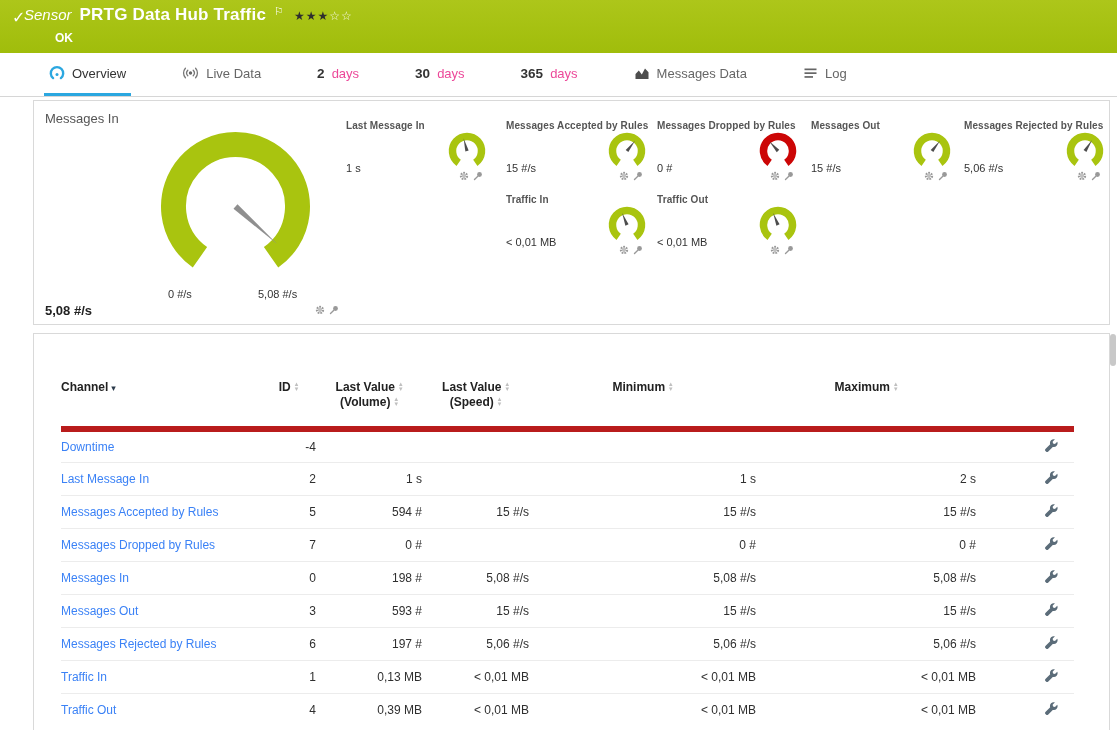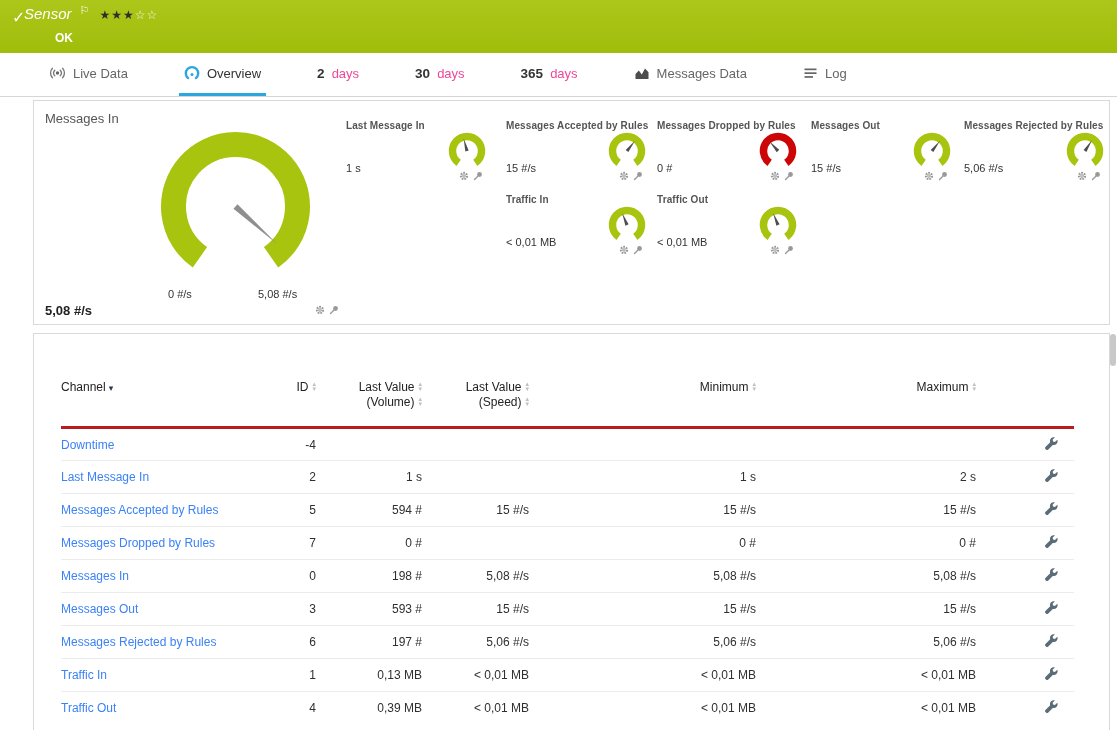--- a/index.html
+++ b/index.html
@@ -50,24 +50,24 @@
   #gauge-grid{position:absolute;left:0;top:0;right:0;bottom:0}
   .sg-cell{position:absolute;width:152px;height:70px}
   .sg-title{font-size:10px;color:#555;white-space:nowrap;font-weight:bold;letter-spacing:.1px}
   .sg-value{position:absolute;left:0;top:42px;font-size:11px;color:#333}
   .sg-svg{position:absolute;left:100px;top:10px}
   .sg-icons{position:absolute;left:113px;top:51px}
 
   
   #chan-table{border-collapse:collapse;margin:46px 0 0 27px;font-size:12px;color:#333;
     table-layout:fixed;width:1013px}
-  #chan-table th{font-weight:normal;color:#222;vertical-align:top;padding:0 0 16px 0;
-    border-bottom:3px solid #b91c1c}
+  #chan-table th{font-weight:bold;color:#222;vertical-align:top;padding:0 0 16px 0;
+    border-bottom:6px solid #b91c1c}
   .hline{display:block;line-height:15px;white-space:nowrap}
-  th.num .hline{text-align:right}
+  th.num .hline{}
   th.col-channel{text-align:left}
   th{cursor:pointer}
   .caret{font-size:9px;color:#2b3a4a;margin-left:3px}
   .sort{display:inline-flex;flex-direction:column;vertical-align:middle;margin-left:4px;
     color:#bfbfbf;font-size:7px;line-height:4.5px;position:relative;top:-1px}
   #chan-table td{height:33px;border-top:1px solid #ececec;overflow:hidden;white-space:nowrap}
   #chan-table tbody tr:first-child td{border-top:none}
   td.num{text-align:right;color:#2f2f2f}
   td.c-channel{color:#3b82f6}
   td.act{text-align:right;padding-right:16px}
@@ -76,44 +76,45 @@
   #scrollbar-thumb{position:absolute;right:1px;top:334px;width:6px;height:32px;
     background:#c8c8c8;border-radius:3px;cursor:pointer}
 </style>
 </head>
 <body>
 
 <div class="topbar">
   <span class="chk">✓</span>
   <div class="t1">
     <span class="kind">Sensor</span>
+    <span class="title">PRTG Data Hub Traffic</span>
     <span class="flag">⚐</span>
     <span class="stars"><span class="sf">★★★</span><span class="se">☆☆</span></span>
   </div>
   <div class="status">OK</div>
 </div>
 
 <div class="tabbar" id="tabbar">
-    <div class="tab">
-      <span class="ticon">
-        <svg width="17" height="16" viewBox="0 0 17 16">
-          <circle cx="8.5" cy="8" r="1.7" fill="#666"></circle>
-          <path d="M5.8 5.3a3.9 3.9 0 0 0 0 5.4 M3.4 3.2a7.2 7.2 0 0 0 0 9.6 M11.2 5.3a3.9 3.9 0 0 1 0 5.4 M13.6 3.2a7.2 7.2 0 0 1 0 9.6" fill="none" stroke="#777" stroke-width="1.3" stroke-linecap="round"></path>
-        </svg>
-      </span>
-      <span class="tlabel">Live Data</span>
-    </div>
     <div class="tab active">
       <span class="ticon">
         <svg width="16" height="16" viewBox="0 0 16 16">
           <path d="M4.1 13.1 A6.2 6.2 0 1 1 11.9 13.1" fill="none" stroke="#2ba7e0" stroke-width="2.4" stroke-linecap="round"></path>
           <circle cx="8" cy="9.4" r="1.5" fill="#2ba7e0"></circle>
         </svg>
       </span>
       <span class="tlabel">Overview</span>
+    </div>
+    <div class="tab">
+      <span class="ticon">
+        <svg width="17" height="16" viewBox="0 0 17 16">
+          <circle cx="8.5" cy="8" r="1.7" fill="#666"></circle>
+          <path d="M5.8 5.3a3.9 3.9 0 0 0 0 5.4 M3.4 3.2a7.2 7.2 0 0 0 0 9.6 M11.2 5.3a3.9 3.9 0 0 1 0 5.4 M13.6 3.2a7.2 7.2 0 0 1 0 9.6" fill="none" stroke="#777" stroke-width="1.3" stroke-linecap="round"></path>
+        </svg>
+      </span>
+      <span class="tlabel">Live Data</span>
     </div>
     <div class="tab">
       <span class="tnum">2</span>
       <span class="tlabel sub">days</span>
     </div>
     <div class="tab">
       <span class="tnum">30</span>
       <span class="tlabel sub">days</span>
     </div>
     <div class="tab">

